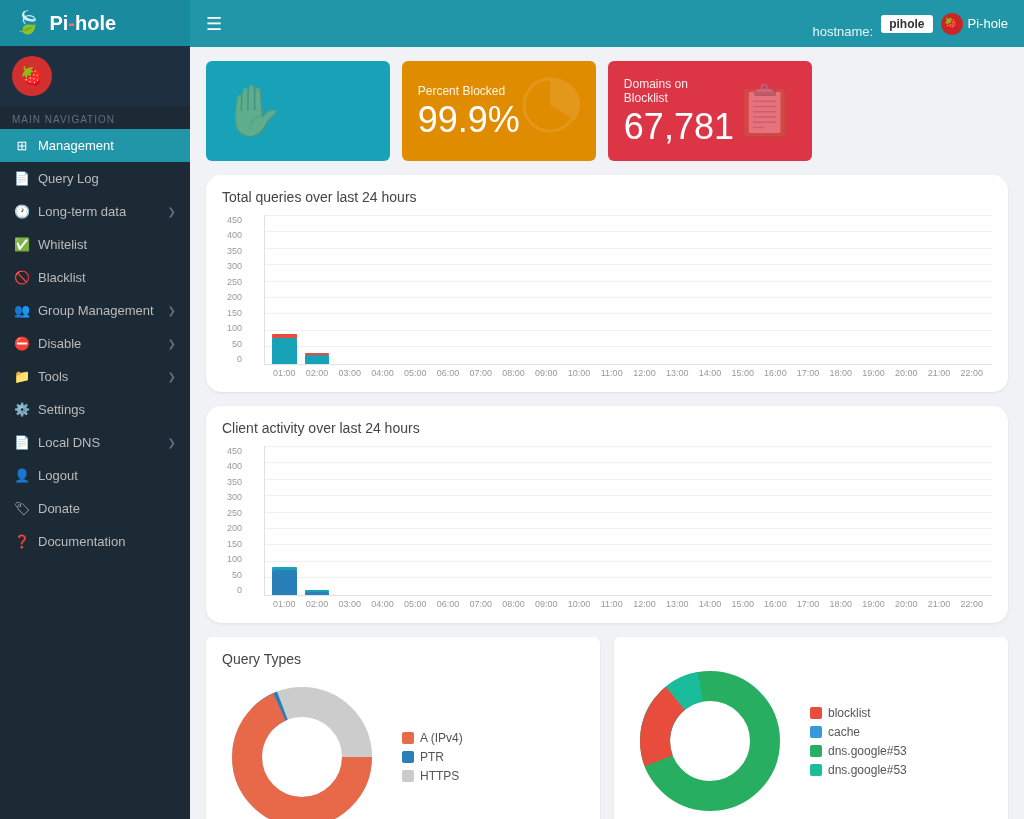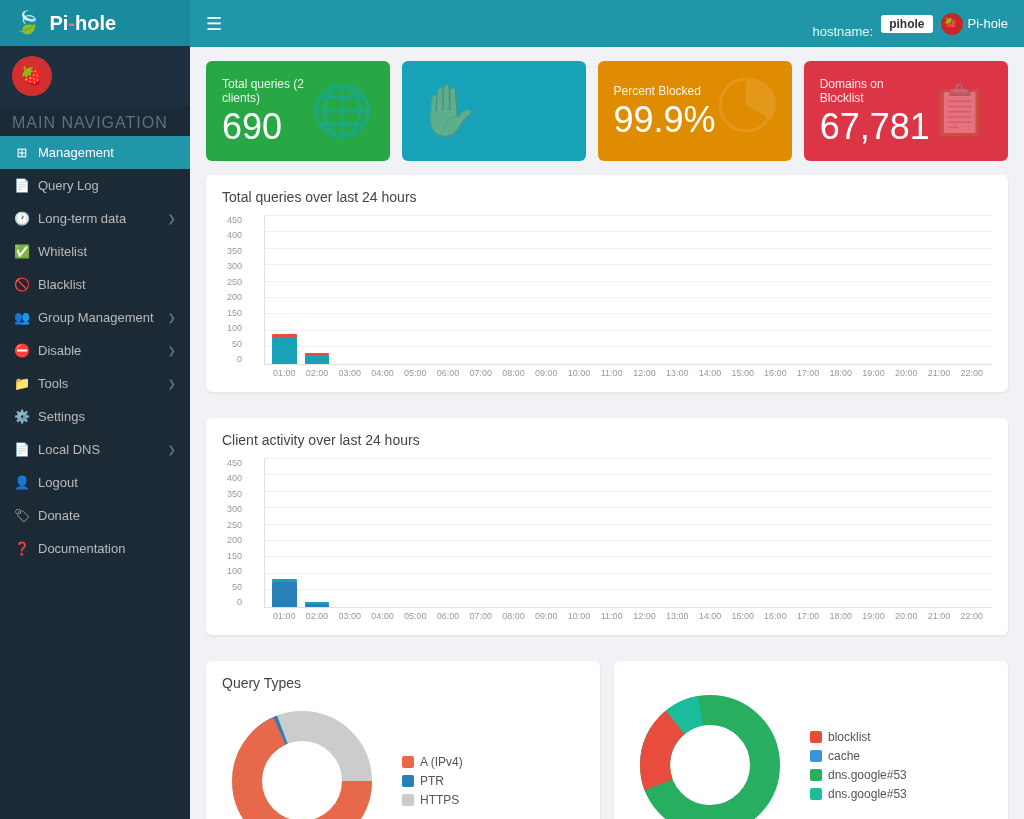--- a/index.html
+++ b/index.html
@@ -46,21 +46,21 @@
     .status-info { color: #ccc; font-size: 11px; line-height: 1.6; }
     #pi-icon {
       width: 40px; height: 40px; border-radius: 50%; background: #d32f2f;
       display: flex; align-items: center; justify-content: center;
       color: white; font-size: 18px; flex-shrink: 0;
     }
     .status-details { flex: 1; }
 
     .nav-section-label {
       padding: 8px 12px 4px;
-      font-size: 16px;
+      font-size: 10px;
       color: #607080;
       text-transform: uppercase;
       letter-spacing: 1px;
     }
     .nav-item {
       display: flex; align-items: center; gap: 8px;
       padding: 9px 14px;
       color: #bbb;
       font-size: 13px;
       cursor: pointer;
@@ -125,23 +125,23 @@
     .stat-card.teal { background: #17a2b8; }
     .stat-card.orange { background: #e08c00; }
     .stat-card.red { background: #dc3545; }
     .stat-text .stat-label { font-size: 12px; opacity: 0.9; margin-bottom: 4px; }
     .stat-text .stat-value { font-size: 36px; font-weight: 300; line-height: 1; }
     .stat-icon { font-size: 50px; opacity: 0.3; }
 
     
     .chart-panel {
       background: white;
-      border-radius: 6px;
+      border-radius: 15px;
       padding: 14px 16px;
-      margin-bottom: 26px;
+      margin-bottom: 14px;
       box-shadow: 0 1px 3px rgba(0,0,0,0.08);
     }
     .chart-title {
       font-size: 14px;
       color: #444;
       margin-bottom: 10px;
       font-weight: 500;
     }
     .bar-chart {
       position: relative;
@@ -300,27 +300,20 @@
       <div class="pi-badge">
         <div class="pi-small">🍓</div>
         <span>Pi-hole</span>
       </div>
     </div>
   </div>
 
   <div id="content">
 
     <div class="stats-row">
-      <div class="stat-card green">
-        <div class="stat-text">
-          <div class="stat-label">Total queries (2 clients)</div>
-          <div class="stat-value">690</div>
-        </div>
-        <div class="stat-icon">🌐</div>
-      </div>
       <div class="stat-card teal">
         <div class="stat-icon">✋</div>
       </div>
       <div class="stat-card orange">
         <div class="stat-text">
           <div class="stat-label">Percent Blocked</div>
           <div class="stat-value">99.9%</div>
         </div>
         <div class="stat-icon">
           <svg width="60" height="60" viewBox="0 0 60 60" opacity="0.35">

